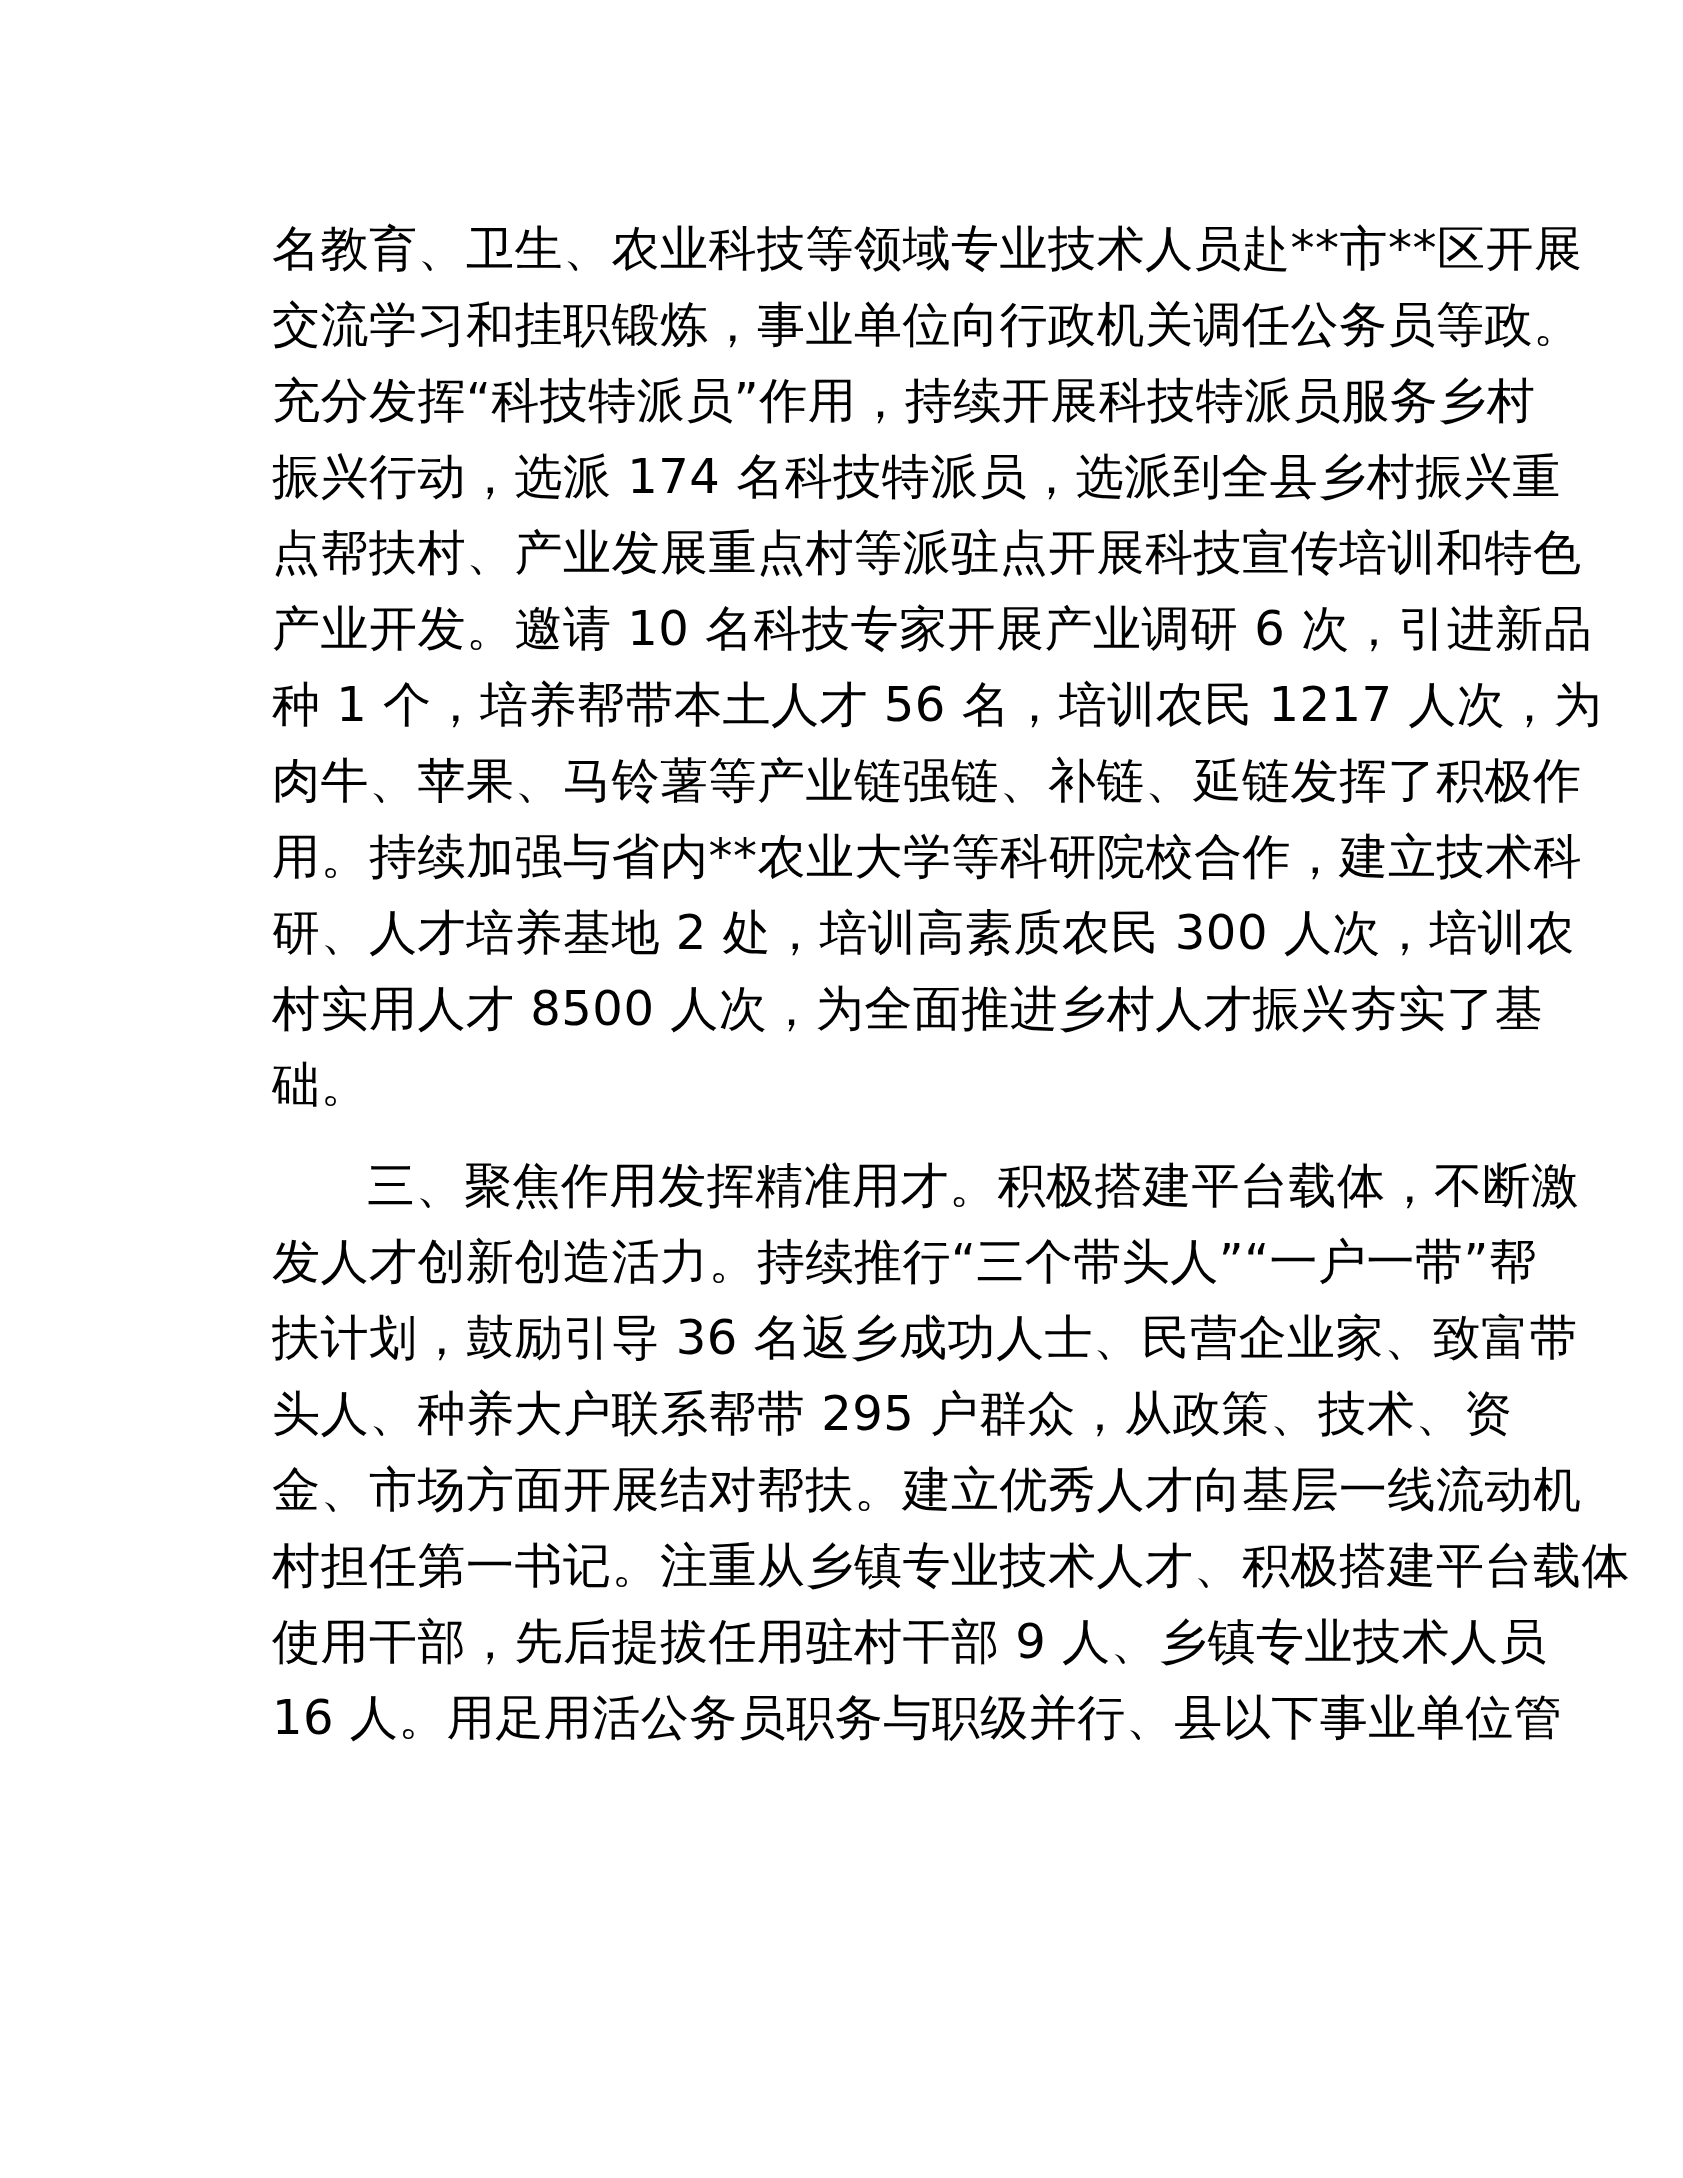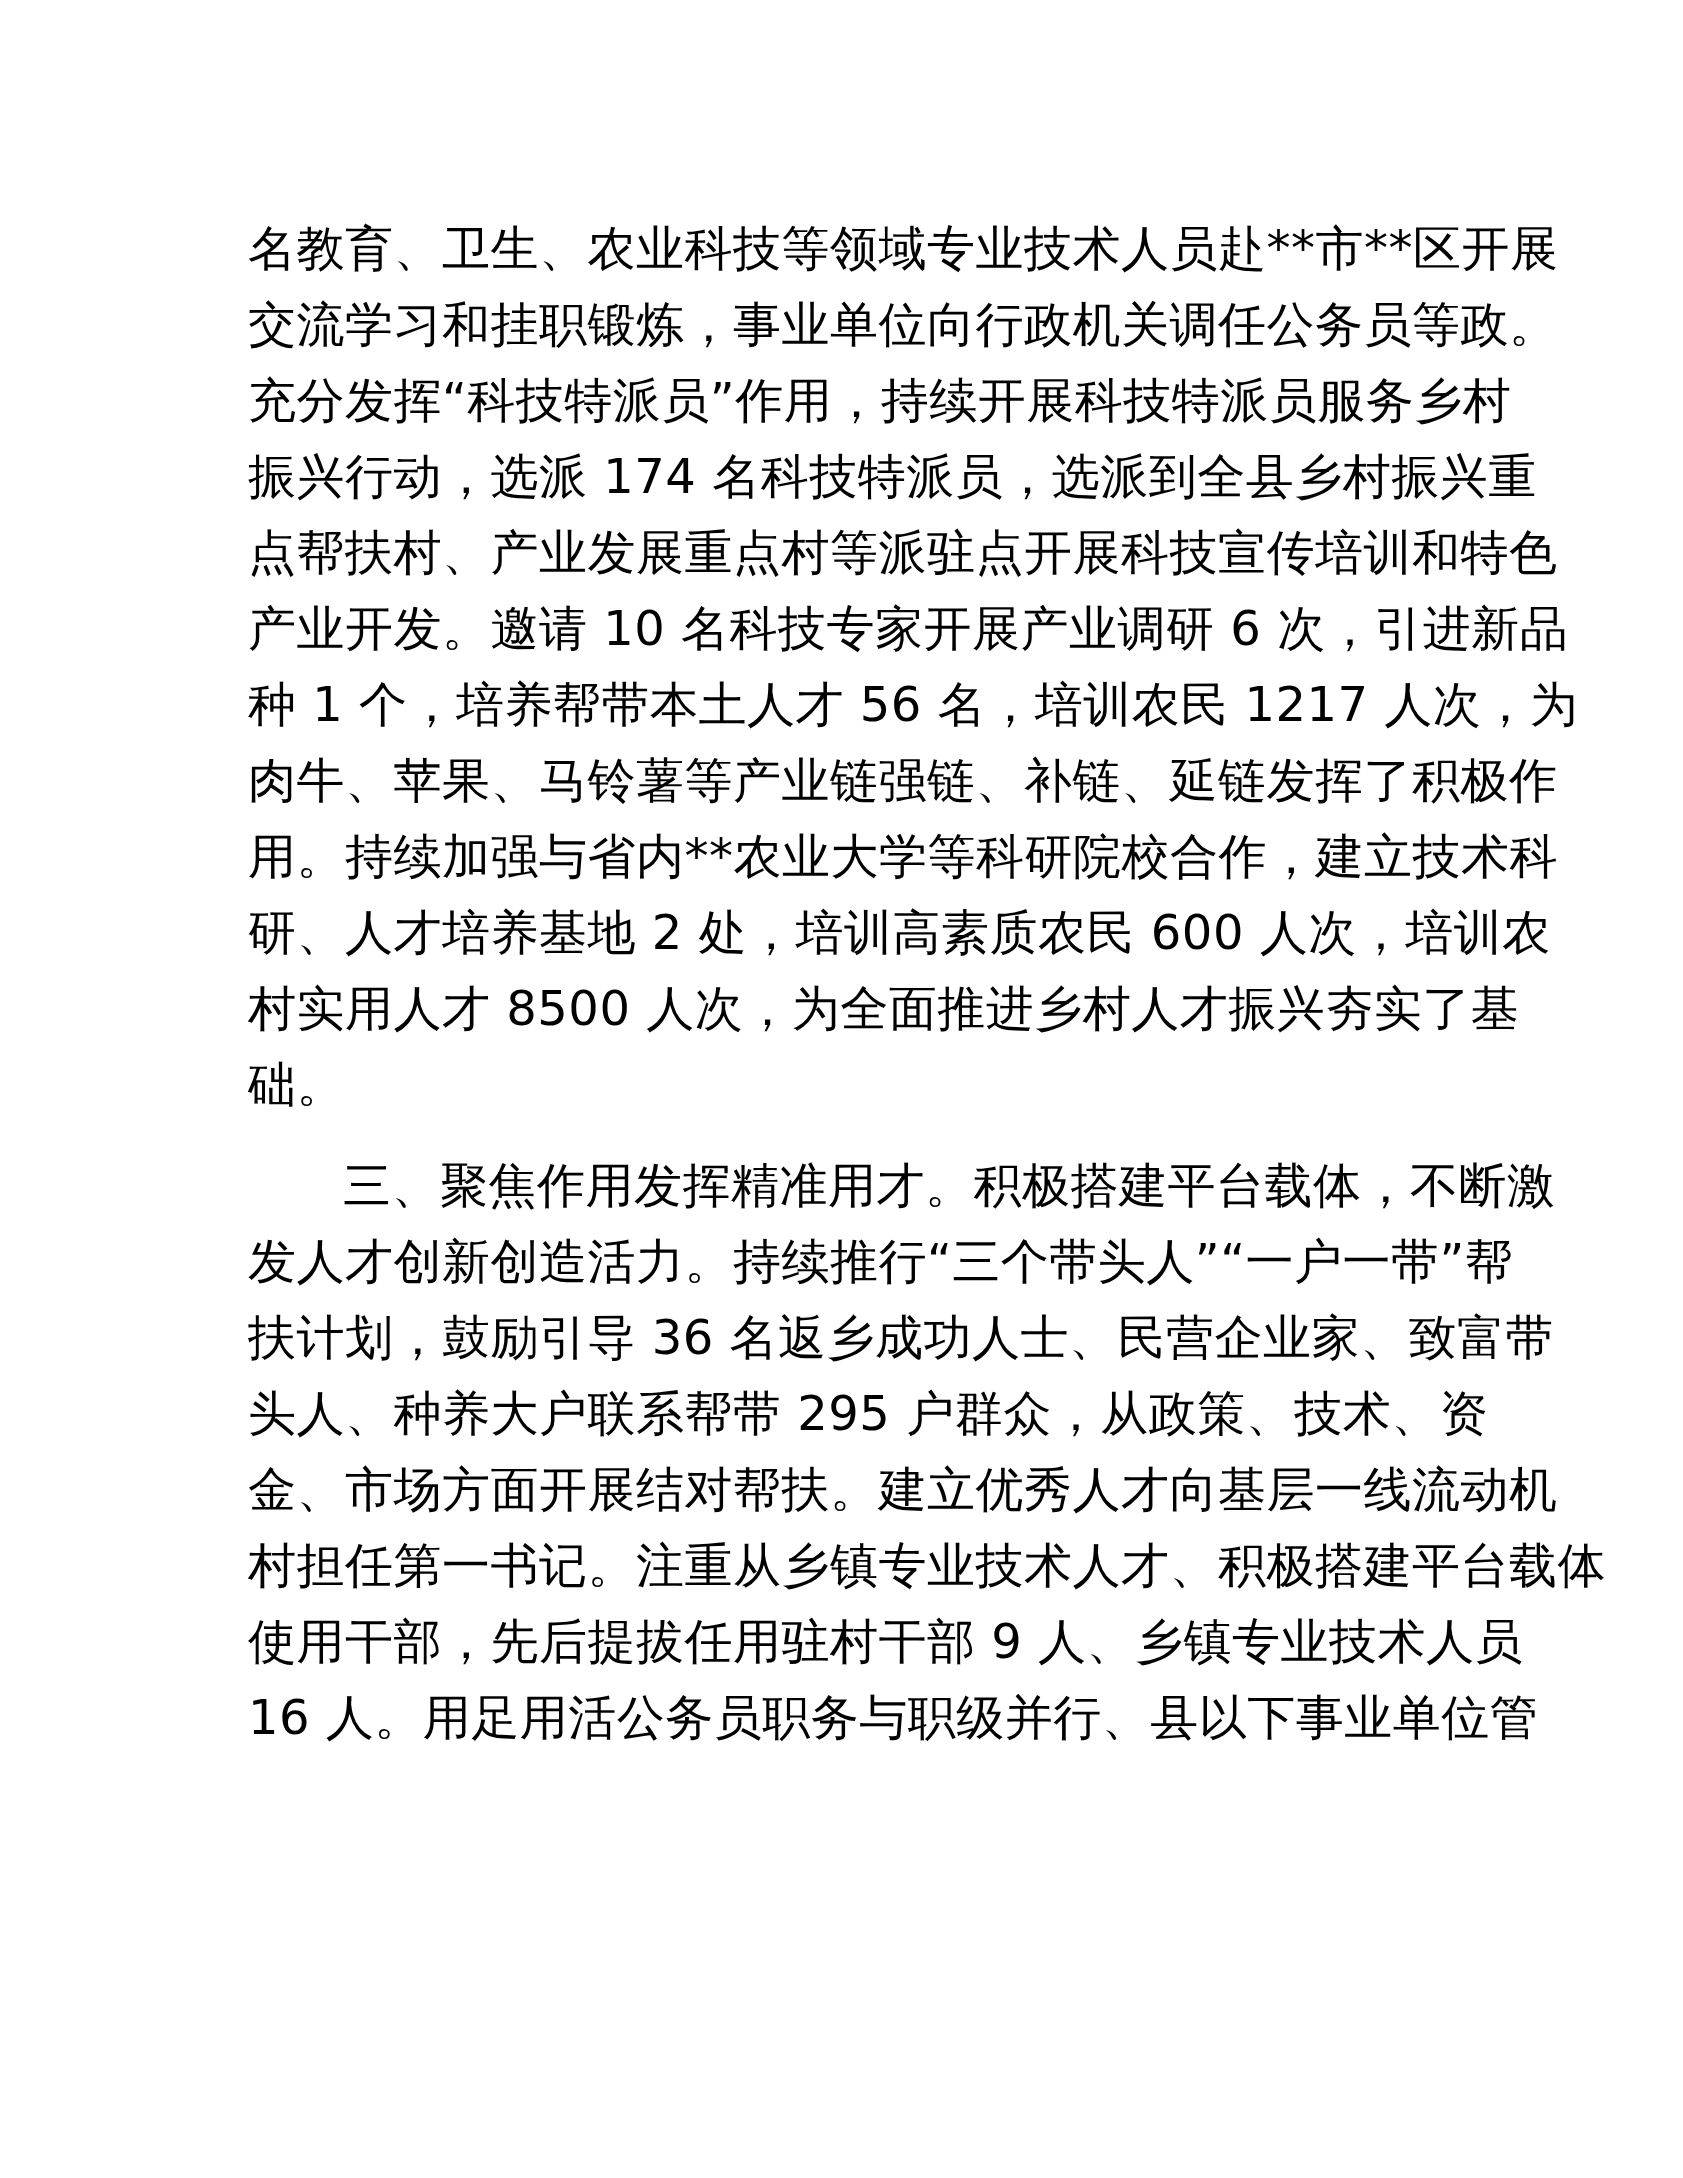--- a/index.html
+++ b/index.html
@@ -1,39 +1,39 @@
 <!DOCTYPE html>
 <html><head>
 <meta charset="utf-8">
 <style>
   html, body { margin:0; padding:0; background:#ffffff; }
   body { width:1683px; height:2178px; position:relative; overflow:hidden;
          font-family: "DejaVu Sans", "Liberation Sans", sans-serif; color:#000; }
   .page { position:absolute; left:248px; top:210px; width:1192px; }
   .para { margin:0; font-size:48px; line-height:76px; text-align:justify; letter-spacing:0.5px; }
-  .line { display:block; white-space:nowrap; text-align-last:justify; }
+  .line { display:block; white-space:nowrap; text-align-last:justify;margin-left:24px; }
   .line.last { text-align-last:left; }
   .para + .para { margin-top:25px; }
   .indent { padding-left:95px; }
 </style>
 </head>
 <body>
 
 <div class="page">
   <p class="para">
     <span class="line">名教育、卫生、农业科技等领域专业技术人员赴**市**区开展</span>
     <span class="line">交流学习和挂职锻炼，事业单位向行政机关调任公务员等政。</span>
     <span class="line">充分发挥“科技特派员”作用，持续开展科技特派员服务乡村</span>
     <span class="line">振兴行动，选派 174 名科技特派员，选派到全县乡村振兴重</span>
     <span class="line">点帮扶村、产业发展重点村等派驻点开展科技宣传培训和特色</span>
     <span class="line">产业开发。邀请 10 名科技专家开展产业调研 6 次，引进新品</span>
     <span class="line">种 1 个，培养帮带本土人才 56 名，培训农民 1217 人次，为</span>
     <span class="line">肉牛、苹果、马铃薯等产业链强链、补链、延链发挥了积极作</span>
     <span class="line">用。持续加强与省内**农业大学等科研院校合作，建立技术科</span>
-    <span class="line">研、人才培养基地 2 处，培训高素质农民 600 人次，培训农</span>
+    <span class="line">研、人才培养基地 2 处，培训高素质农民 300 人次，培训农</span>
     <span class="line">村实用人才 8500 人次，为全面推进乡村人才振兴夯实了基</span>
     <span class="line last">础。</span>
   </p>
   <p class="para">
     <span class="line indent">三、聚焦作用发挥精准用才。积极搭建平台载体，不断激</span>
     <span class="line">发人才创新创造活力。持续推行“三个带头人”“一户一带”帮</span>
     <span class="line">扶计划，鼓励引导 36 名返乡成功人士、民营企业家、致富带</span>
     <span class="line">头人、种养大户联系帮带 295 户群众，从政策、技术、资</span>
     <span class="line">金、市场方面开展结对帮扶。建立优秀人才向基层一线流动机</span>
     <span class="line">村担任第一书记。注重从乡镇专业技术人才、积极搭建平台载体</span>

